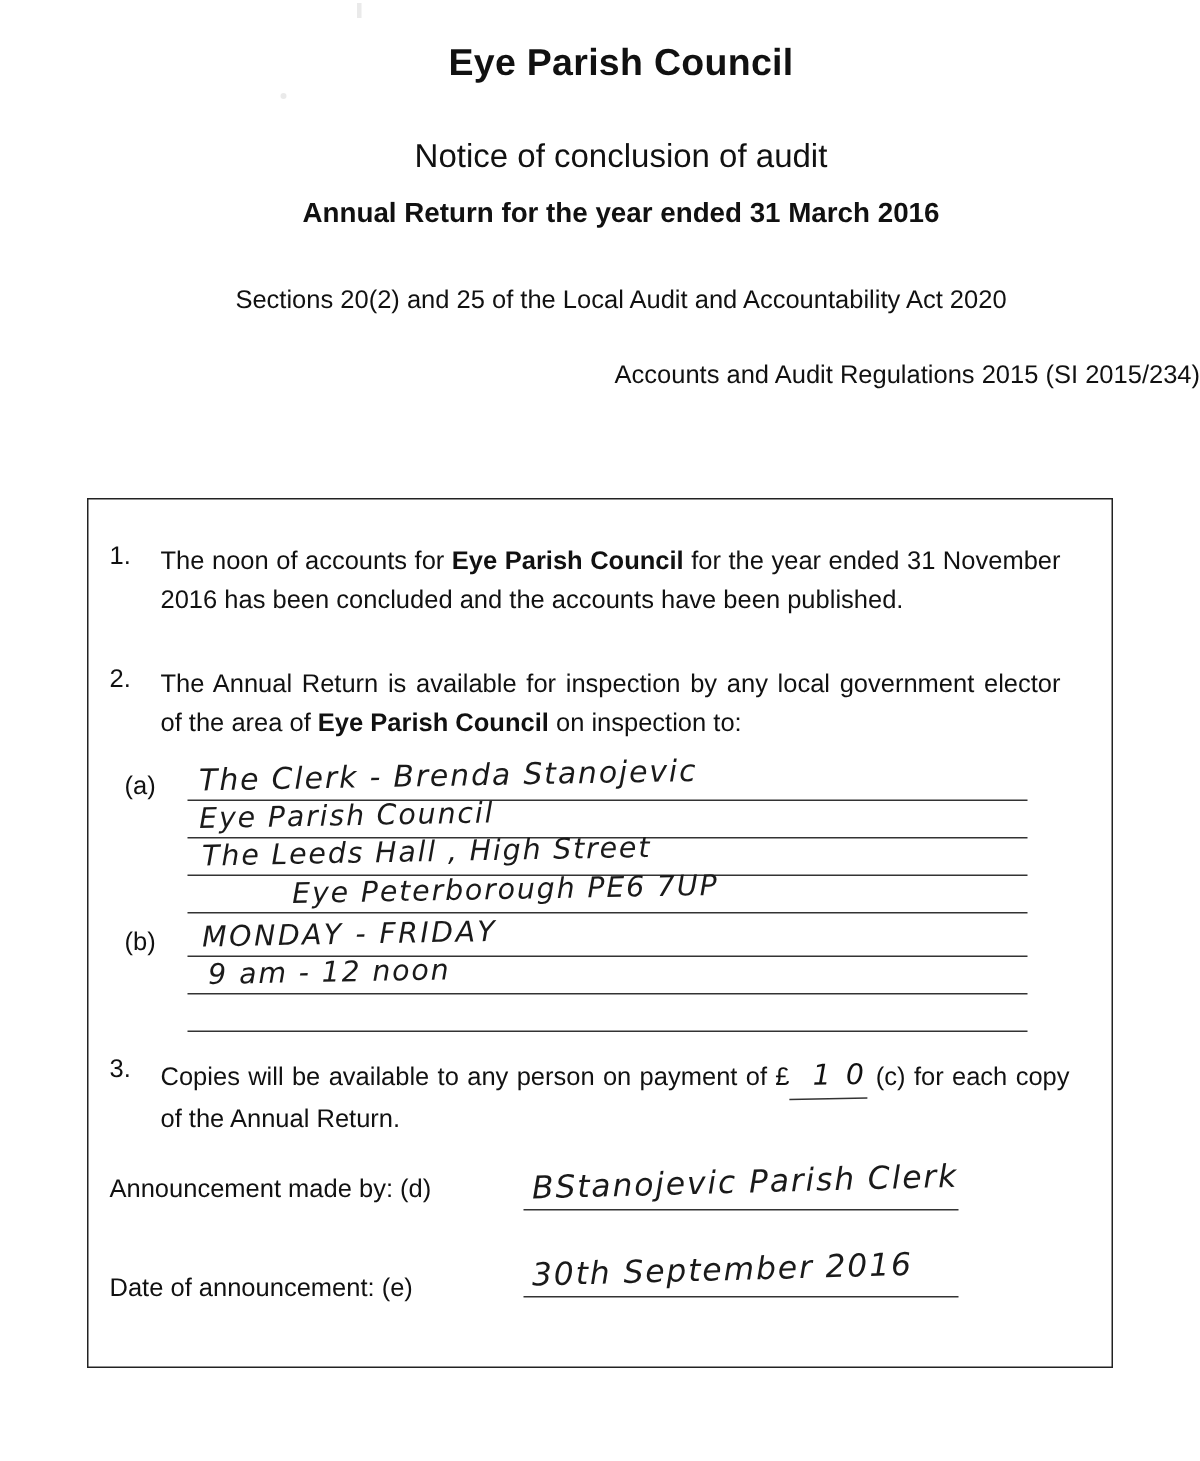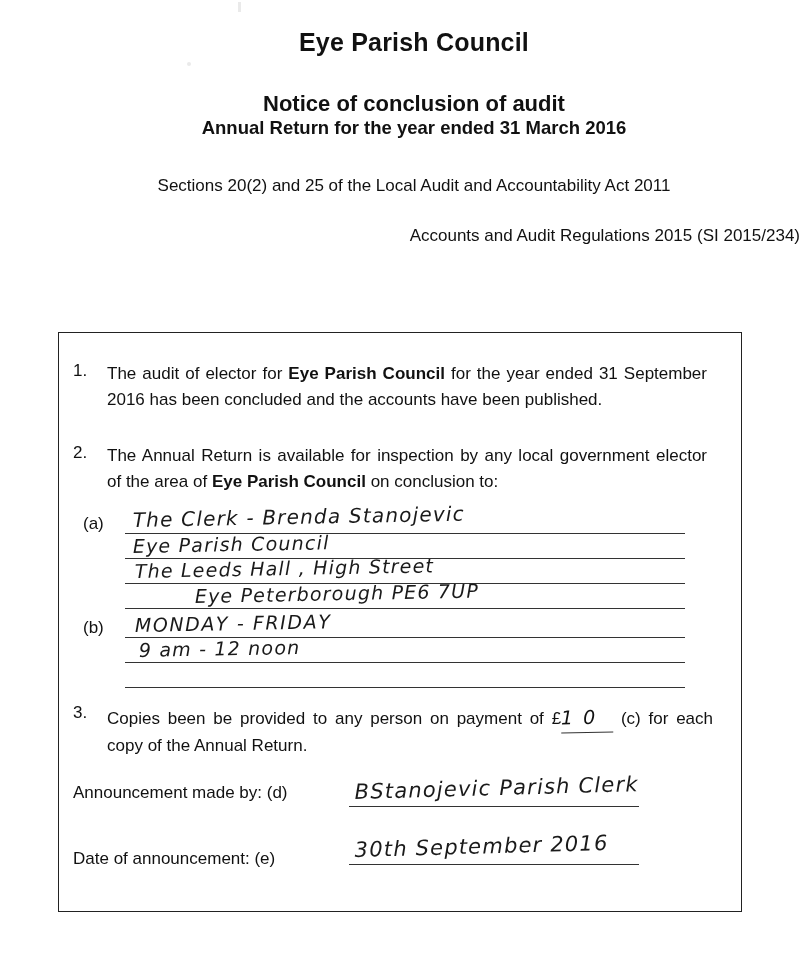--- a/index.html
+++ b/index.html
@@ -30,21 +30,22 @@
     padding-top: 28px;
   }
   .council-name {
     font-size: 25px;
     font-weight: bold;
     letter-spacing: 0.2px;
     margin-bottom: 34px;
   }
   .notice-title {
     font-size: 22px;
-    font-weight: bold;
+    font-weight: normal;
+    margin-bottom: 14px;
   }
   .return-line {
     font-size: 18.5px;
     font-weight: bold;
     margin-bottom: 37px;
   }
   .sections-line {
     font-size: 17px;
     margin-bottom: 30px;
   }
@@ -140,21 +141,21 @@
   #a3 .hand { left: 10px; font-size: 19px; }
   #a4 .hand { left: 70px; font-size: 19px; }
   #b1 .hand { left: 10px; font-size: 19px; letter-spacing: 1.6px; }
   #b2 .hand { left: 14px; font-size: 19px; }
 
   
   .price-fill {
     display: inline-block;
     min-width: 52px;
     border-bottom: 1.2px solid #333;
-    text-align: left;
+    text-align: right;
     font-family: "DejaVu Sans", sans-serif;
     font-style: italic;
     font-size: 19px;
     letter-spacing: 2px;
     transform: rotate(-1deg);
   }
 
   
   .ann-row {
     position: absolute;
@@ -192,35 +193,35 @@
 
 <div class="page">
 
   <div class="artifact" style="left:238px;top:2px;width:3px;height:10px;"></div>
   <div class="artifact" style="left:187px;top:62px;width:4px;height:4px;border-radius:50%;"></div>
 
   <div class="header">
     <div class="council-name">Eye Parish Council</div>
     <div class="notice-title">Notice of conclusion of audit</div>
     <div class="return-line">Annual Return for the year ended 31 March 2016</div>
-    <div class="sections-line">Sections 20(2) and 25 of the Local Audit and Accountability Act 2011</div>
+    <div class="sections-line">Sections 20(2) and 25 of the Local Audit and Accountability Act 2020</div>
     <div class="regs-line">Accounts and Audit Regulations 2015 (SI 2015/234)</div>
   </div>
 
   <div class="box">
     <div class="inner">
 
       <div class="clause" id="clause1">
         <div class="num">1.</div>
-        <div class="ctext"><span>The audit of elector for </span><b>Eye Parish Council</b><span> for the year ended 31 September 2016 has been concluded and the accounts have been published.</span></div>
+        <div class="ctext"><span>The noon of accounts for </span><b>Eye Parish Council</b><span> for the year ended 31 November 2016 has been concluded and the accounts have been published.</span></div>
       </div>
 
       <div class="clause" id="clause2">
         <div class="num">2.</div>
-        <div class="ctext"><span>The Annual Return is available for inspection by any local government elector of the area of </span><b>Eye Parish Council</b><span> on conclusion to:</span></div>
+        <div class="ctext"><span>The Annual Return is available for inspection by any local government elector of the area of </span><b>Eye Parish Council</b><span> on inspection to:</span></div>
       </div>
 
       <div class="sub-label" id="rowA-label">(a)</div>
       <div class="ruled" id="a1">
         <span class="hand">The Clerk - Brenda Stanojevic</span>
       </div>
       <div class="ruled" id="a2">
         <span class="hand">Eye Parish Council</span>
       </div>
       <div class="ruled" id="a3">
@@ -236,21 +237,21 @@
       </div>
       <div class="ruled" id="b2">
         <span class="hand">9 am - 12 noon</span>
       </div>
       <div class="ruled" id="b3">
         <span class="hand"></span>
       </div>
 
       <div class="clause" id="clause3">
         <div class="num">3.</div>
-        <div class="ctext"><span>Copies been be provided to any person on payment of £</span><span class="price-fill">1 0</span><span> (c) for each copy of the Annual Return.</span></div>
+        <div class="ctext"><span>Copies will be available to any person on payment of £</span><span class="price-fill">1 0</span><span> (c) for each copy of the Annual Return.</span></div>
       </div>
 
       <div class="ann-row" id="ann1">Announcement made by: (d)</div>
       <div class="ann-line" id="annline1">
         <span class="hand">BStanojevic  Parish Clerk</span>
       </div>
 
       <div class="ann-row" id="ann2">Date of announcement: (e)</div>
       <div class="ann-line" id="annline2">
         <span class="hand">30th September 2016</span>

